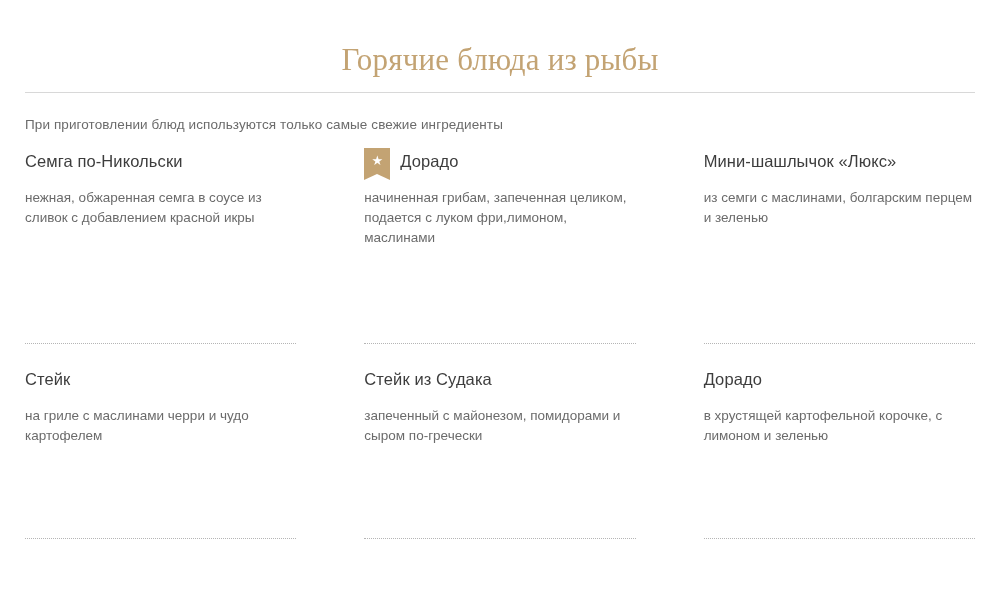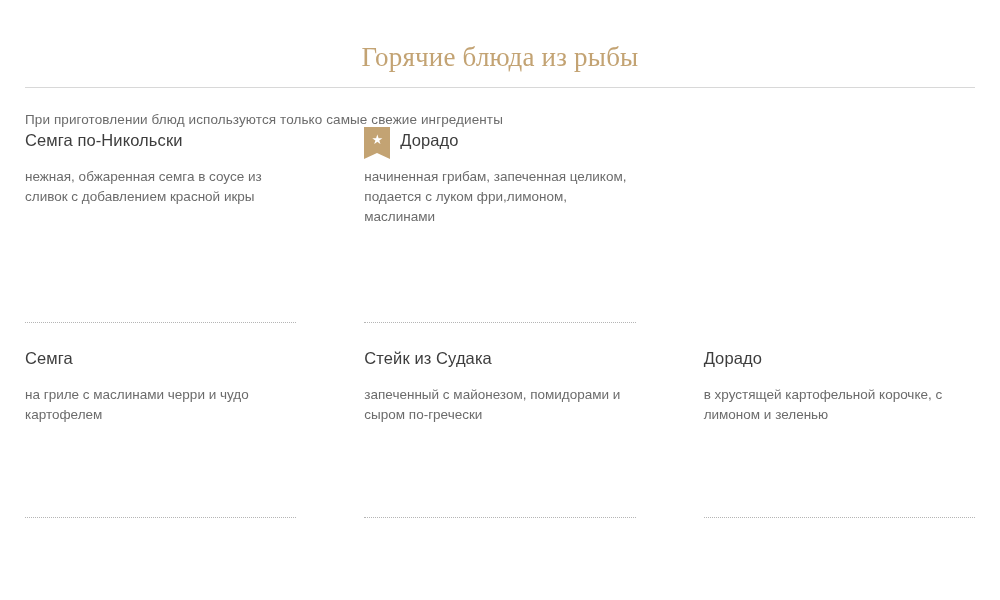--- a/index.html
+++ b/index.html
@@ -17,38 +17,38 @@
   .page {
     position: relative;
     width: 1000px;
     height: 600px;
     box-sizing: border-box;
     padding: 0 25px;
   }
   .title {
     text-align: center;
     font-family: "Liberation Serif", serif;
-    font-size: 27px;
+    font-size: 31px;
     color: #c3a373;
     letter-spacing: 0.2px;
     padding-top: 42px;
     padding-bottom: 14px;
     font-weight: normal;
     margin: 0;
   }
   .rule {
     height: 1px;
     background: #d8d8d8;
     width: 100%;
   }
   .subtitle {
     font-size: 13.5px;
     color: #6b6b6b;
     margin-top: 24px;
-    margin-bottom: 0;
+    margin-bottom: 16px;
     letter-spacing: 0.1px;
   }
   .grid {
     display: grid;
     grid-template-columns: 1fr 1fr 1fr;
     column-gap: 68px;
     row-gap: 0;
   }
   .dish {
     position: relative;
@@ -141,28 +141,35 @@
       <div class="dish-head">
         <span class="star-badge">
           <span class="glyph">★</span>
         </span>
         <span class="dish-name">Дорадо</span>
       </div>
       <div class="dish-desc">начиненная грибам, запеченная целиком, подается с луком фри,лимоном, маслинами</div>
       <div class="dotted"></div>
     </div>
 
+    <div class="dish">
+      <div class="dish-head">
+        <span class="dish-name">Мини-шашлычок «Люкс»</span>
+      </div>
+      <div class="dish-desc">из семги с маслинами, болгарским перцем и зеленью</div>
+      <div class="dotted"></div>
+    </div>
 
   </div>
 
   <div class="grid row-2">
 
     <div class="dish">
       <div class="dish-head">
-        <span class="dish-name">Семга</span>
+        <span class="dish-name">Стейк</span>
       </div>
       <div class="dish-desc">на гриле с маслинами черри и чудо картофелем</div>
       <div class="dotted"></div>
     </div>
 
     <div class="dish">
       <div class="dish-head">
         <span class="dish-name">Стейк из Судака</span>
       </div>
       <div class="dish-desc">запеченный с майонезом, помидорами и сыром по-гречески</div>

